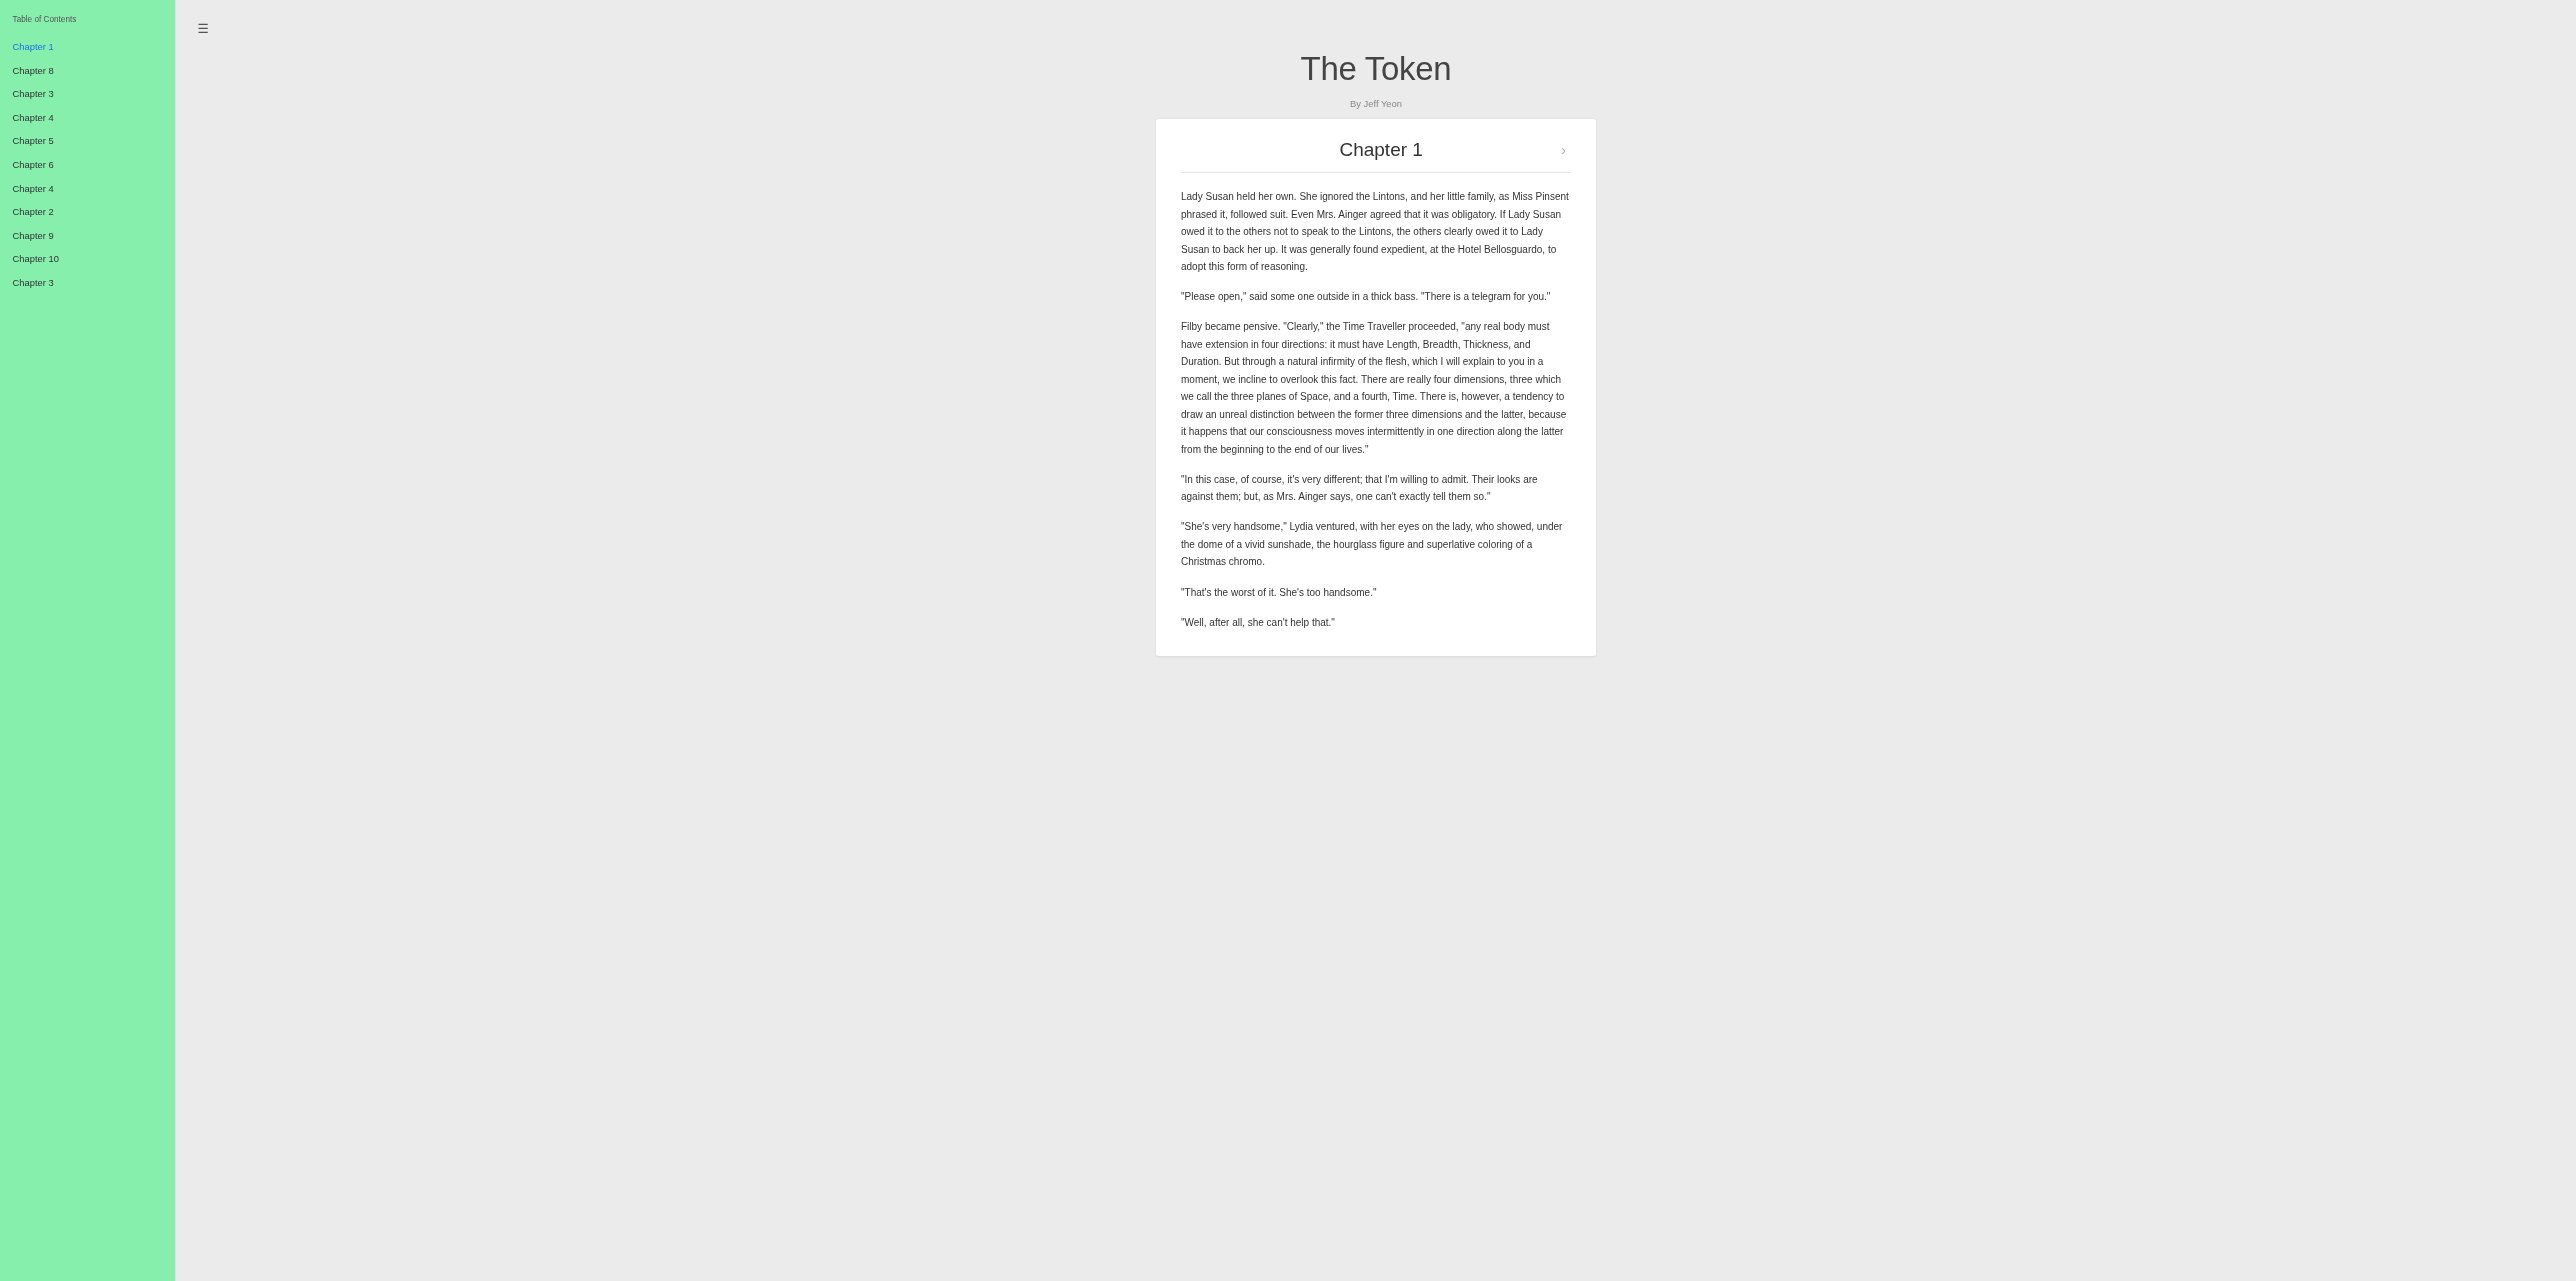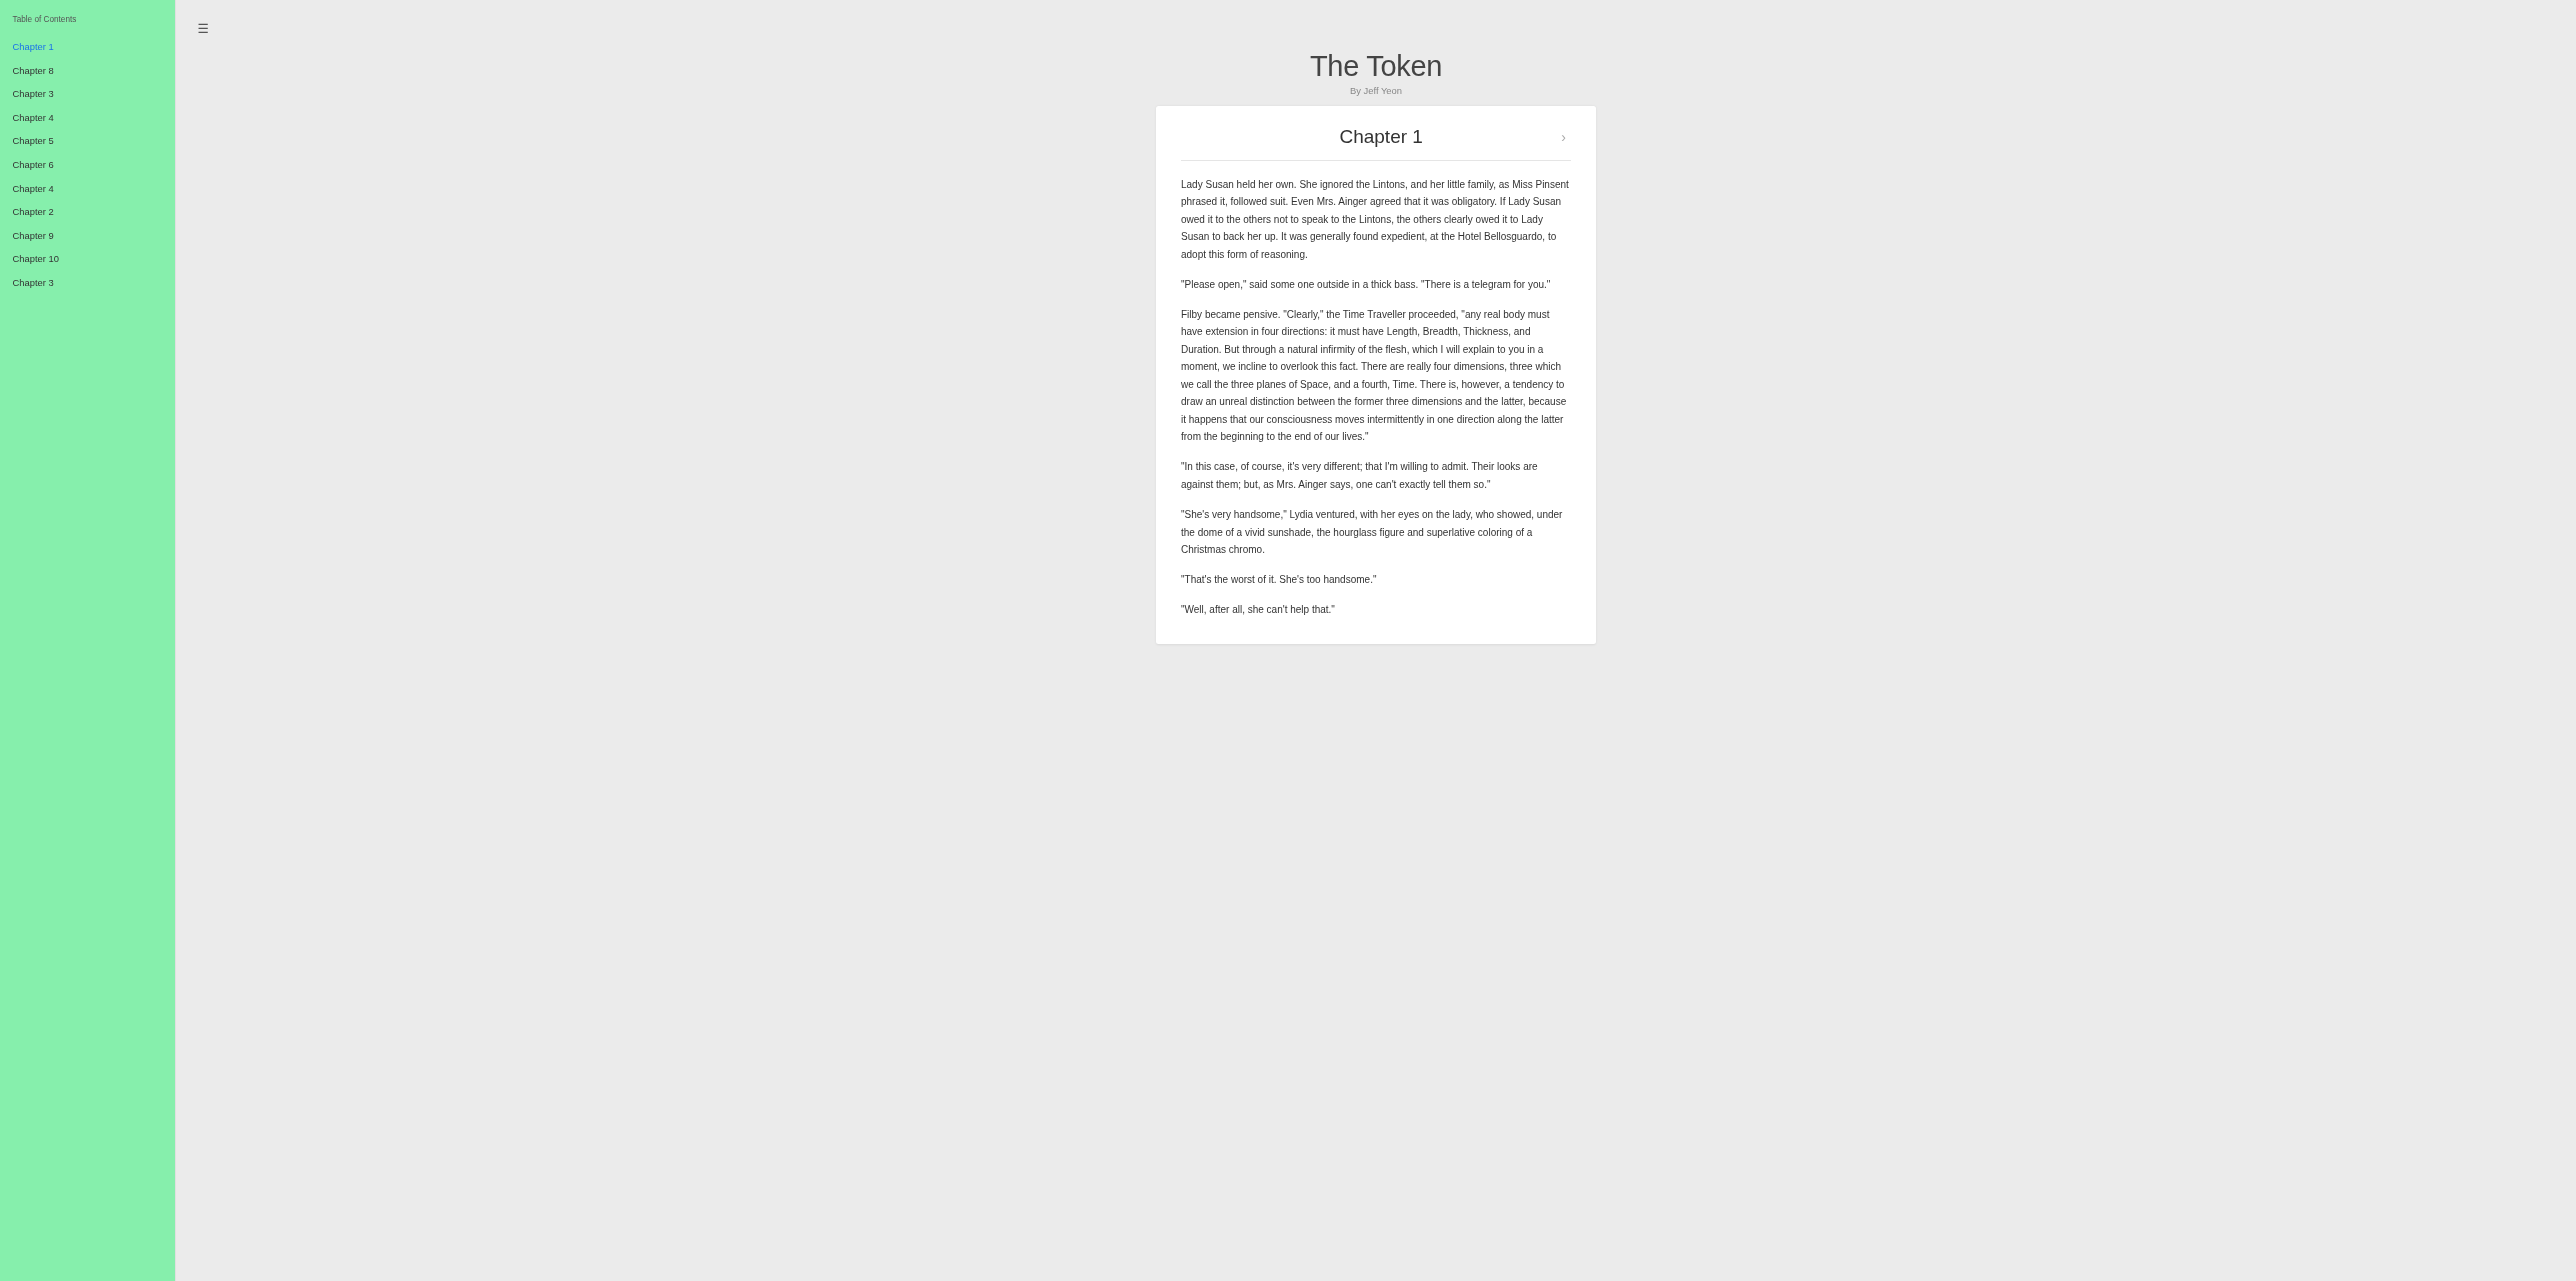--- a/index.html
+++ b/index.html
@@ -75,31 +75,31 @@
     }
 
     
     #book-header {
       width: 100%;
       text-align: center;
       padding: 12.6px 0 10px 0;
     }
 
     #book-title {
-      font-size: 29px;
+      font-size: 33px;
       font-weight: 300;
       color: #444;
       letter-spacing: -0.3px;
       line-height: 1.1;
     }
 
     #book-author {
       font-size: 9.4px;
       color: #888;
-      margin-top: 2px;
+      margin-top: 10px;
     }
 
     
     #chapter-card {
       background-color: #ffffff;
       border-radius: 2.5px;
       width: 440px;
       max-width: 95%;
       padding: 20px 25px 25px 25px;
       margin: 0 auto 25px auto;

